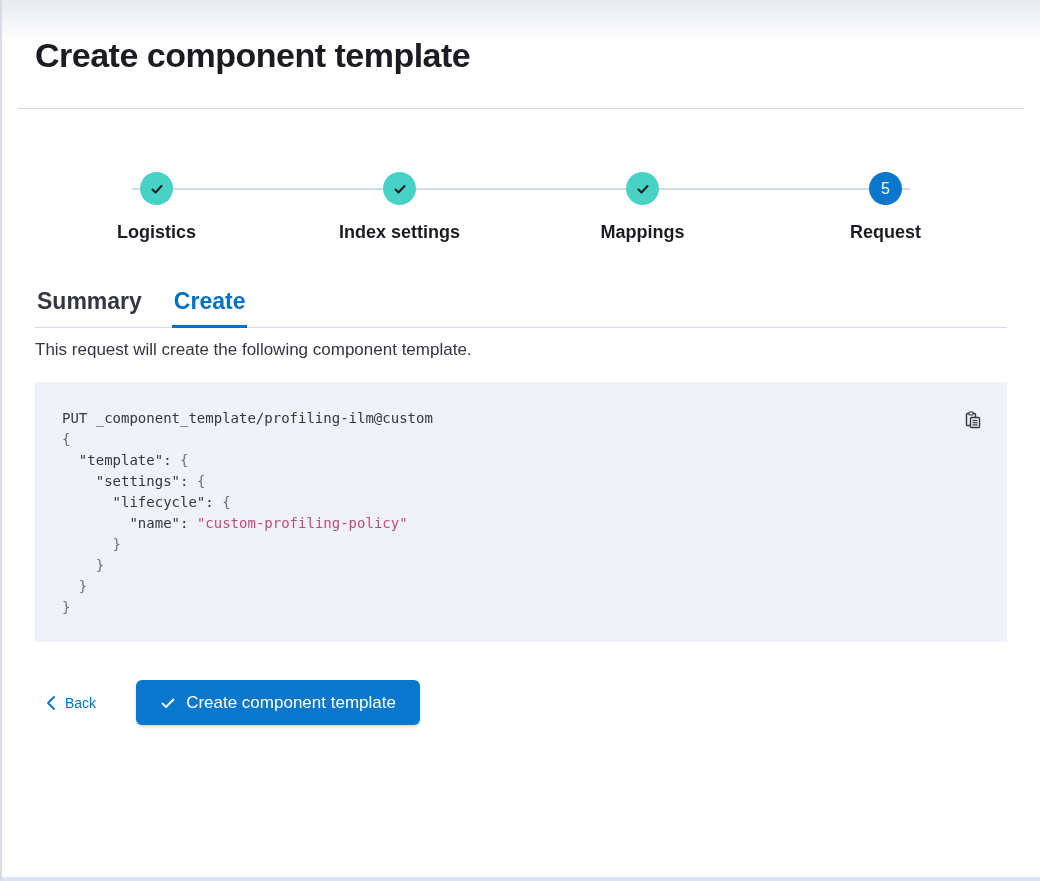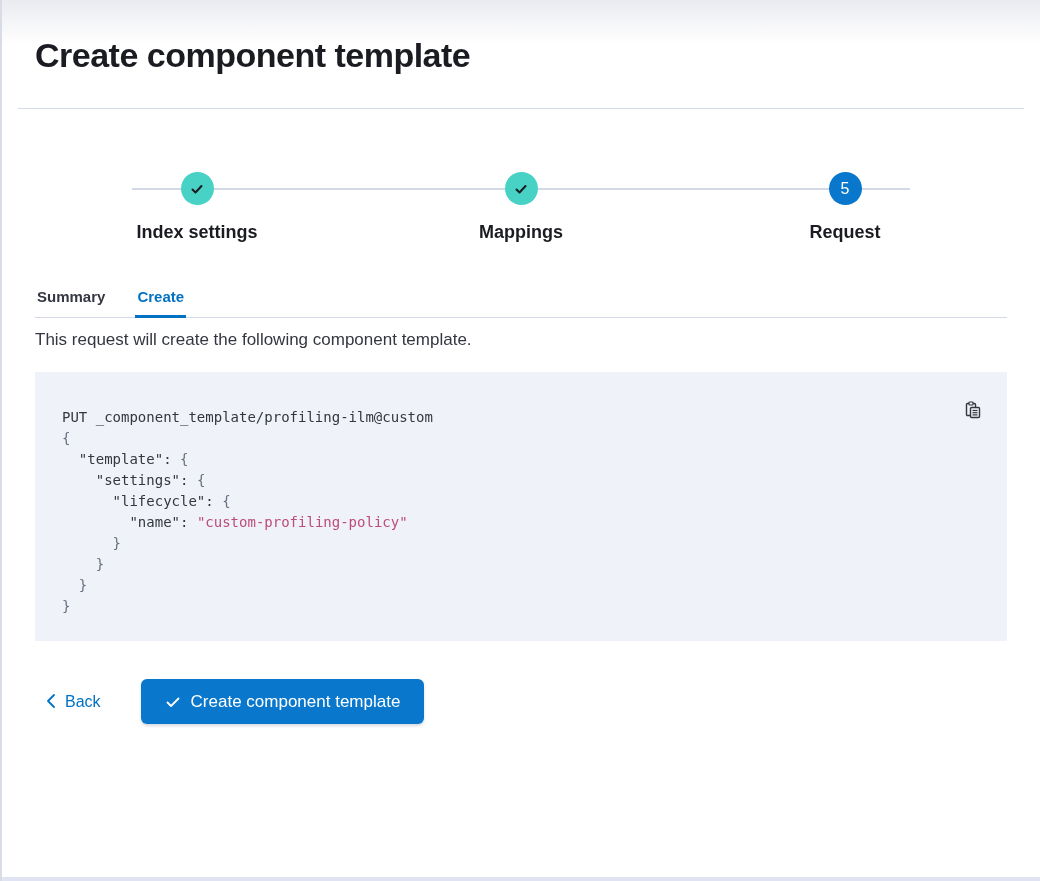--- a/index.html
+++ b/index.html
@@ -93,21 +93,21 @@
   .tabs {
     margin-top: 45px;
     display: flex;
     gap: 28px;
     border-bottom: 1px solid #d3dae6;
   }
   .tab {
     background: none;
     border: none;
     font-family: "Liberation Sans", sans-serif;
-    font-size: 15px;
+    font-size: 23px;
     font-weight: 700;
     color: #343741;
     padding: 0 2px 12px 2px;
     cursor: pointer;
     position: relative;
   }
   .tab.active { color: #0071c3; }
   .tab.active::after {
     content: '';
     position: absolute;
@@ -120,21 +120,21 @@
     margin-top: 12px;
     font-size: 17px;
     color: #343741;
   }
 
   
   .code-panel {
     margin-top: 22px;
     background: #eff2f9;
     position: relative;
-    padding: 35px 60px 24px 27px;
+    padding: 26px 60px 24px 27px;
   }
   .code-content {
     font-family: "DejaVu Sans Mono", "Liberation Mono", monospace;
     font-size: 14px;
   }
   .code-line {
     white-space: pre;
     height: 21px;
     line-height: 21px;
   }
@@ -159,25 +159,25 @@
   
   .footer {
     margin-top: 38px;
     display: flex;
     align-items: center;
   }
   .back-link {
     background: none;
     border: none;
     display: flex;
-    align-items: flex-start;
+    align-items: flex-end;
     gap: 9px;
     color: #0071c3;
     font-family: "Liberation Sans", sans-serif;
-    font-size: 16px;
+    font-size: 14px;
     font-weight: 400;
     cursor: pointer;
     padding: 8px 10px;
   }
   .submit-btn {
     margin-left: 30px;
     height: 45px;
     padding: 0 24px;
     background: #0877cc;
     border: none;
@@ -199,20 +199,28 @@
 <div class="top-gradient"></div>
 
 <div class="content">
 
   <h1 class="page-title">Create component template</h1>
   <hr class="title-divider">
 
   <div class="stepper">
     <div class="stepper-line"></div>
 
+    <div class="step">
+      <button class="step-circle complete">
+        <svg width="16" height="16" viewBox="0 0 16 16">
+            <path d="M3.5 8.5 L6.5 11.5 L12.5 5" fill="none" stroke="#1a1c21" stroke-width="2" stroke-linecap="round" stroke-linejoin="round"></path>
+          </svg>
+      </button>
+      <div class="step-label">Logistics</div>
+    </div>
 
     <div class="step">
       <button class="step-circle complete">
         <svg width="16" height="16" viewBox="0 0 16 16">
             <path d="M3.5 8.5 L6.5 11.5 L12.5 5" fill="none" stroke="#1a1c21" stroke-width="2" stroke-linecap="round" stroke-linejoin="round"></path>
           </svg>
       </button>
       <div class="step-label">Index settings</div>
     </div>
 

